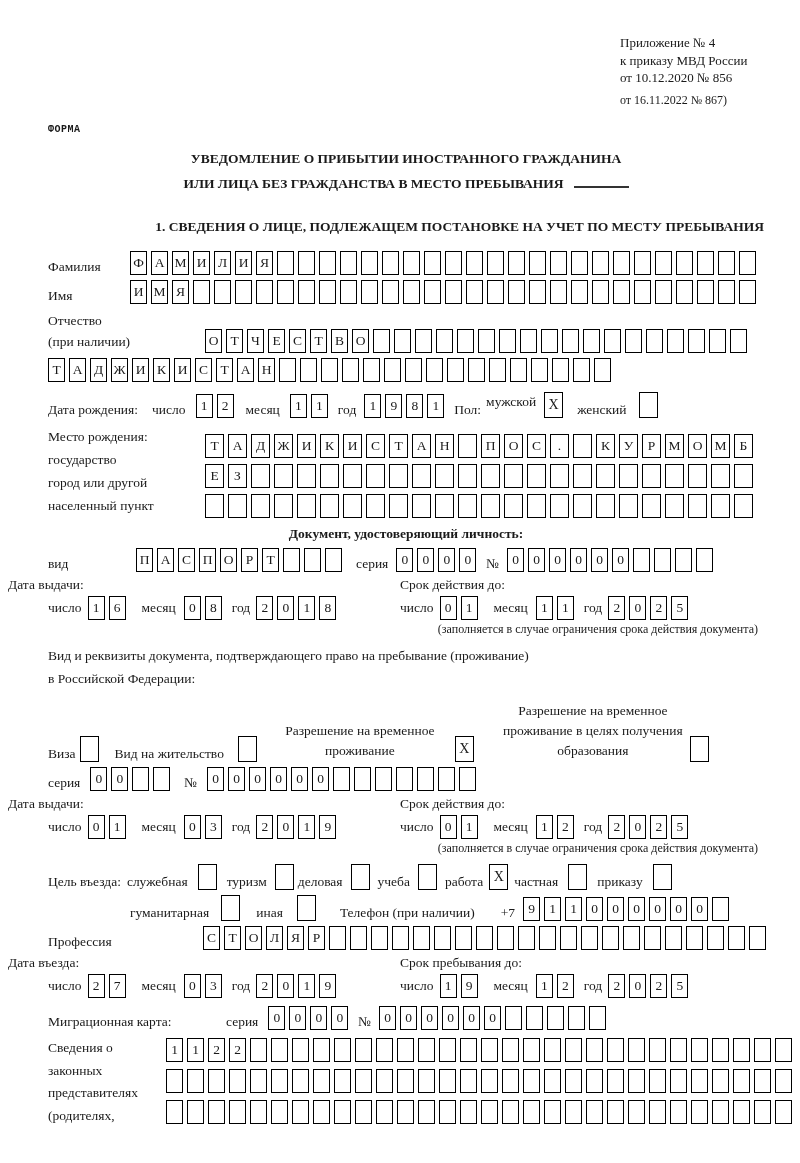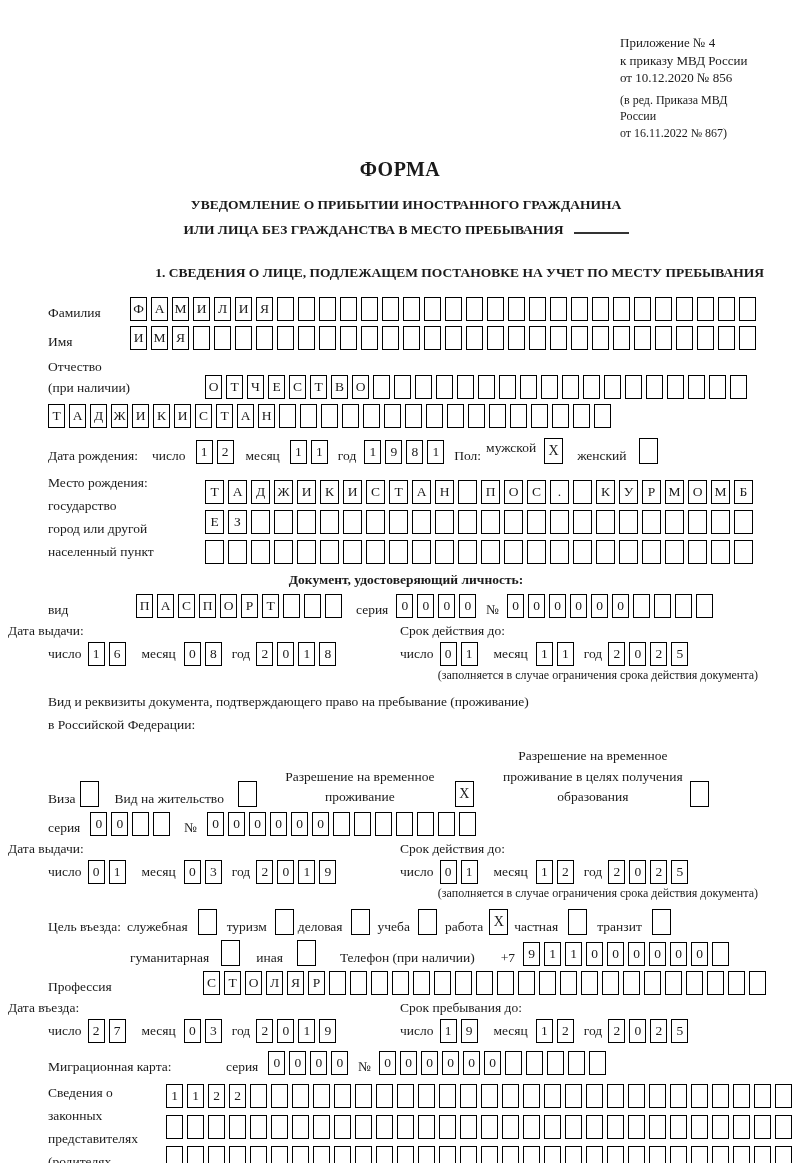--- a/index.html
+++ b/index.html
@@ -7,21 +7,21 @@
   body {
     width: 800px; height: 1163px; background: #ffffff; color: #1a1a1a;
     font-family: "Liberation Serif", "DejaVu Serif", serif;
     font-size: 13.5px; overflow: hidden;
   }
   .page { padding: 34px 36px 0 48px; position: relative; }
 
   
   .ref-block { margin-left: 572px; line-height: 1.35; font-size: 13px; }
   .ref-block .amend { font-size: 12px; margin-top: 5px; line-height: 1.4; }
-  .forma { text-align: center; font-weight: bold; font-size: 20px; margin: 16px 12px 0 0; letter-spacing: .5px; }
+  .forma { text-align: left; font-weight: bold; font-size: 10px; margin: 16px 12px 0 0; letter-spacing: .5px; font-family: Liberation Mono, monospace; }
 
   .title { text-align: center; font-weight: bold; font-size: 13.5px; margin-top: 12px; line-height: 1.85; }
   .u-line { display: inline-block; width: 55px; border-bottom: 2px solid #333; margin-left: 10px; vertical-align: baseline; }
 
   .sec-title { text-align: right; font-weight: bold; font-size: 13.5px; margin-top: 22px; margin-bottom: 16px; }
 
   
   .row { display: flex; align-items: flex-end; margin-bottom: 5px; }
   .lbl { padding-top: 4px; flex-shrink: 0; }
   .lbl2 { line-height: 1.55; padding-top: 2px; flex-shrink: 0; }
@@ -57,21 +57,20 @@
 </head>
 <body>
 
 <div class="page">
 
   <div class="ref-block">
     <div>Приложение № 4</div>
     <div>к приказу МВД России</div>
     <div>от 10.12.2020 № 856</div>
     <div class="amend">
-      <div>(в ред. Приказа МВД России</div>
       <div>от 16.11.2022 № 867)</div>
     </div>
   </div>
 
   <div class="forma">ФОРМА</div>
 
   <div class="title">
     <div>УВЕДОМЛЕНИЕ О ПРИБЫТИИ ИНОСТРАННОГО ГРАЖДАНИНА</div>
     <div><span>ИЛИ ЛИЦА БЕЗ ГРАЖДАНСТВА В МЕСТО ПРЕБЫВАНИЯ</span><span class="u-line"></span></div>
   </div>
@@ -514,21 +513,21 @@
     <span class="txt" style="margin-left:10px">туризм</span>
     <span class="cbox" style="margin-left:8px"></span>
     <span class="txt" style="margin-left:4px">деловая</span>
     <span class="cbox" style="margin-left:8px"></span>
     <span class="txt" style="margin-left:8px">учеба</span>
     <span class="cbox" style="margin-left:8px"></span>
     <span class="txt" style="margin-left:8px">работа</span>
     <span class="cbox" style="margin-left:6px">X</span>
     <span class="txt" style="margin-left:6px">частная</span>
     <span class="cbox" style="margin-left:10px"></span>
-    <span class="txt" style="margin-left:10px">транзит</span>
+    <span class="txt" style="margin-left:10px">приказу</span>
     <span class="cbox" style="margin-left:10px"></span>
   </div>
 
   <div class="inline-row">
     <span class="txt" style="margin-left:82px">гуманитарная</span>
     <span class="cbox" style="margin-left:12px"></span>
     <span class="txt" style="margin-left:16px">иная</span>
     <span class="cbox" style="margin-left:14px"></span>
     <span class="txt" style="margin-left:24px">Телефон (при наличии)</span>
     <span class="txt" style="margin:0 8px 0 26px">+7</span>

